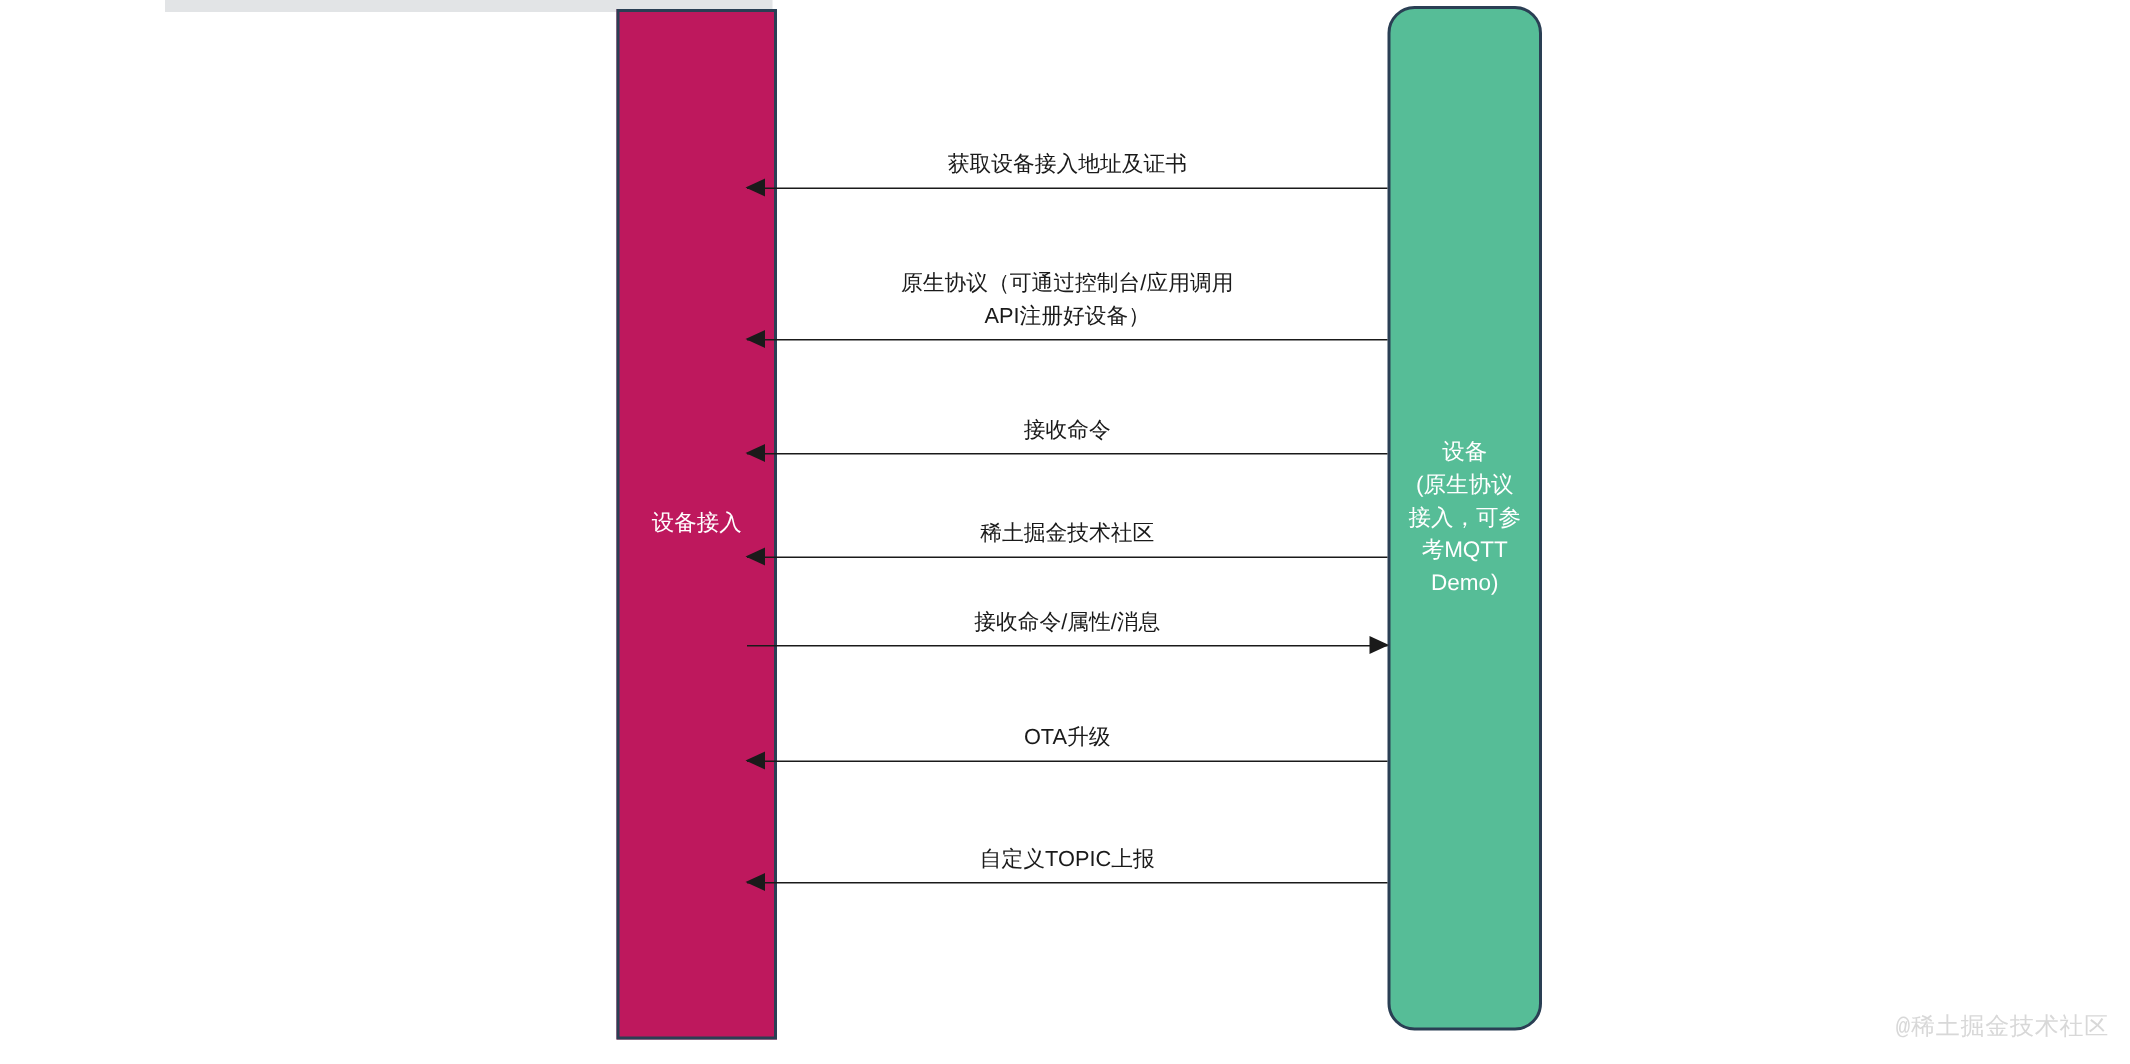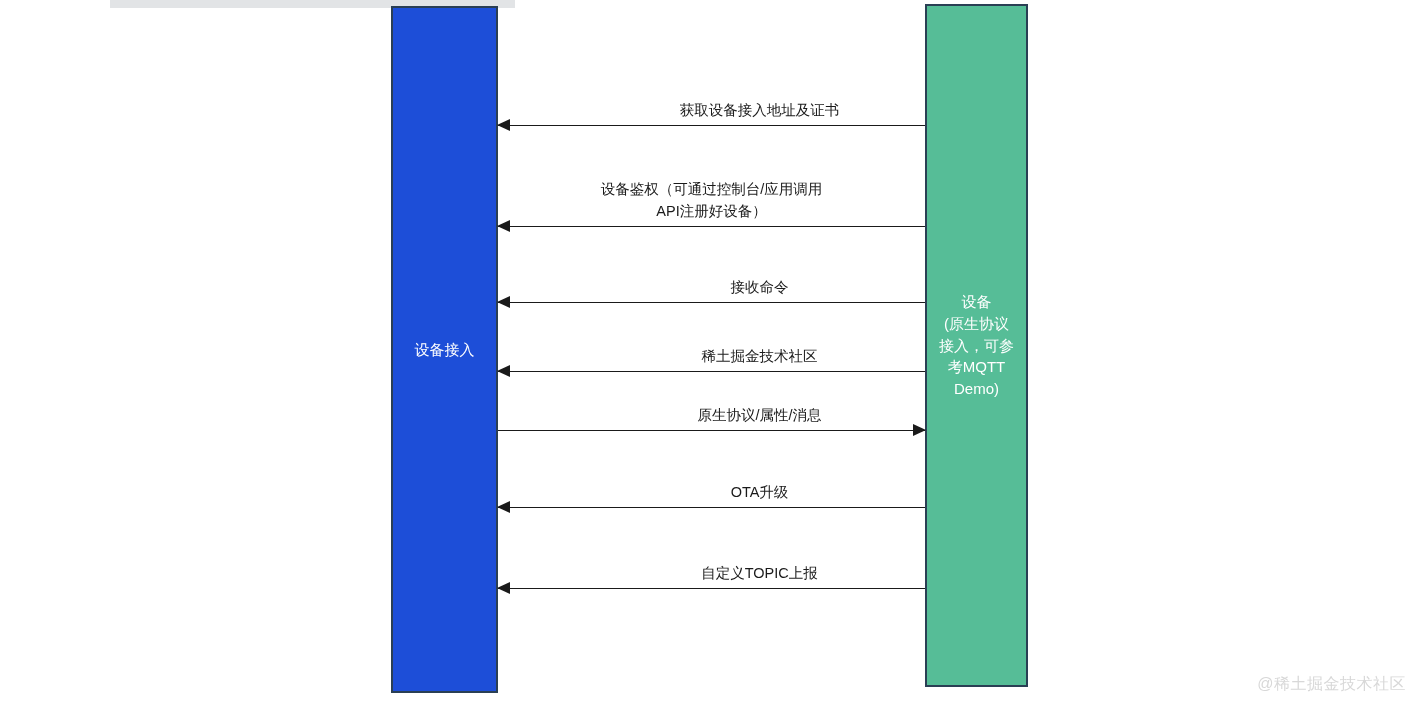--- a/index.html
+++ b/index.html
@@ -51,20 +51,21 @@
     left: 391px;
     top: 6px;
     width: 107px;
     height: 687px;
   }
   #actor-device {
     left: 925px;
     top: 4px;
     width: 103px;
     height: 683px;
+    border-radius: 18px;
   }
 
   
   .message {
     position: absolute;
     left: 498px;
     width: 427px;
     height: 0;
   }
   .msg-line {
@@ -97,80 +98,81 @@
     position: absolute;
     left: 0;
     width: 100%;
     text-align: center;
     color: #1a1a1a;
     font-size: 14.5px;
     line-height: 1.55;
     white-space: pre-line;
     user-select: none;
   }
-  .msg-label.one-line { top: -26px; padding-left: 48px; }
+  .msg-label.one-line { top: -26px; }
   .msg-label.two-line { top: -48px; }
 
   
   .watermark {
     position: absolute;
     right: 14px;
     bottom: 14px;
     color: #d8d8d8;
     font-size: 16px;
     letter-spacing: 0.5px;
     user-select: none;
+    font-family: Liberation Mono, monospace;
   }
 </style>
 </head>
 <body>
 
 <div id="canvas">
 
   <div class="top-bar"></div>
 
-  <div class="participant" id="actor-gateway" style="background: #1d4ed8; border-color: rgb(42, 63, 84); left: 391px; top: 6px; width: 107px; height: 687px;">
+  <div class="participant" id="actor-gateway" style="background: #be185d; border-color: rgb(42, 63, 84); left: 411px; top: 6px; width: 107px; height: 687px; font-family: Liberation Mono, monospace;">
     <span class="plabel">设备接入</span>
   </div>
 
   <div class="participant" id="actor-device" style="background: rgb(86, 189, 151); border-color: rgb(42, 63, 84); left: 925px; top: 4px; width: 103px; height: 683px;">
     <span class="plabel">设备
 (原生协议
 接入，可参
 考MQTT
 Demo)</span>
   </div>
 
   <div class="message msg-left" style="top:125px">
     <div class="msg-label one-line">获取设备接入地址及证书</div>
     <div class="msg-line"></div>
     <div class="msg-head"></div>
   </div>
 
   <div class="message msg-left" style="top:226px">
-    <div class="msg-label two-line">设备鉴权（可通过控制台/应用调用
+    <div class="msg-label two-line">原生协议（可通过控制台/应用调用
 API注册好设备）</div>
     <div class="msg-line"></div>
     <div class="msg-head"></div>
   </div>
 
   <div class="message msg-left" style="top:302px">
     <div class="msg-label one-line">接收命令</div>
     <div class="msg-line"></div>
     <div class="msg-head"></div>
   </div>
 
   <div class="message msg-left" style="top:371px">
     <div class="msg-label one-line">稀土掘金技术社区</div>
     <div class="msg-line"></div>
     <div class="msg-head"></div>
   </div>
 
   <div class="message msg-right" style="top:430px">
-    <div class="msg-label one-line">原生协议/属性/消息</div>
+    <div class="msg-label one-line">接收命令/属性/消息</div>
     <div class="msg-line"></div>
     <div class="msg-head"></div>
   </div>
 
   <div class="message msg-left" style="top:507px">
     <div class="msg-label one-line">OTA升级</div>
     <div class="msg-line"></div>
     <div class="msg-head"></div>
   </div>
 

